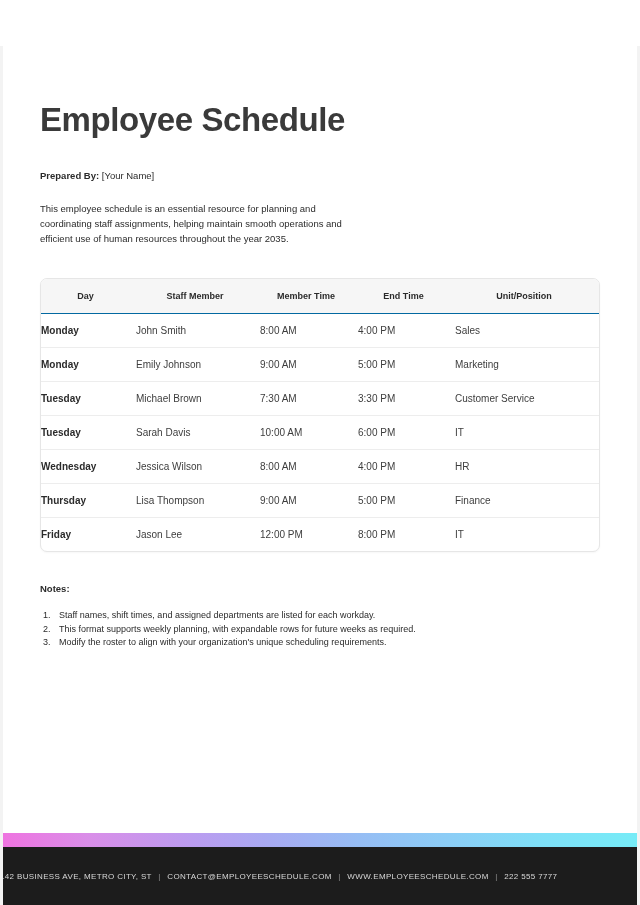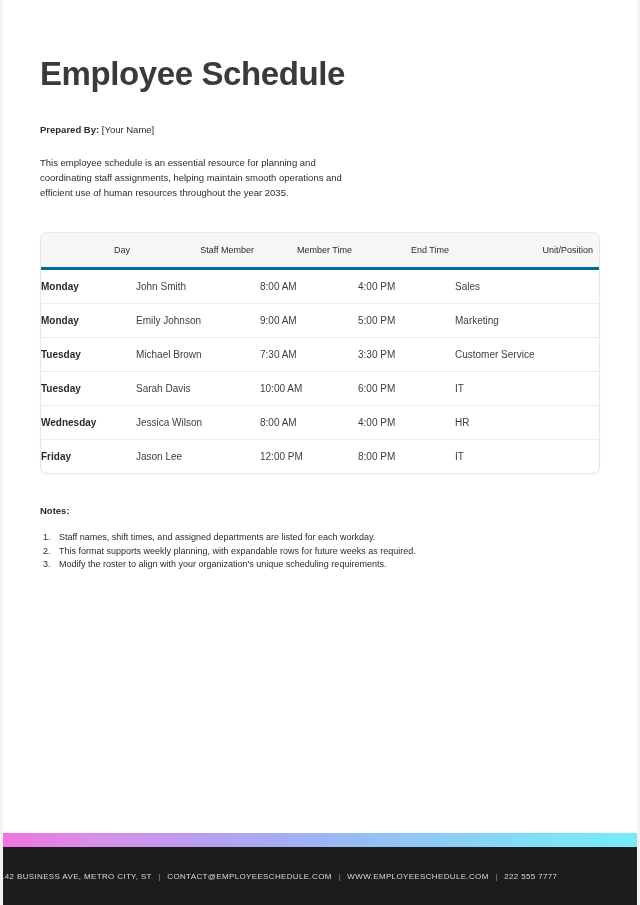--- a/index.html
+++ b/index.html
@@ -18,20 +18,21 @@
     overflow: hidden;
   }
 
   
   .page {
     position: absolute;
     inset: 0;
     background: #ffffff;
     display: flex;
     flex-direction: column;
+    margin-top: 46px;
   }
 
   
   .page::before,
   .page::after {
     content: "";
     position: absolute;
     top: 0;
     bottom: 0;
     width: 3px;
@@ -88,26 +89,26 @@
     width: 100%;
     border-collapse: collapse;
     table-layout: fixed;
   }
 
   table.schedule thead tr {
     background: #f6f6f6;
   }
 
   table.schedule th {
-    text-align: right;
+    text-align: center;
     font-size: 9px;
-    font-weight: 400;
+    font-weight: 700;
     color: #2b2b2b;
     padding: 12px 6px 12px 0;
-    border-bottom: 3px solid #0369a1;
+    border-bottom: 1px solid #0369a1;
     white-space: nowrap;
   }
 
   table.schedule td {
     text-align: left;
     font-size: 10px;
     font-weight: 400;
     color: #3d3d3d;
     padding: 11px 6px 11px 0;
     border-bottom: 1px solid #ededed;
@@ -259,20 +260,27 @@
               <td class="c4">IT</td>
             </tr>
             <tr>
               <td class="c0 col-day">Wednesday</td>
               <td class="c1">Jessica Wilson</td>
               <td class="c2">8:00 AM</td>
               <td class="c3">4:00 PM</td>
               <td class="c4">HR</td>
             </tr>
             <tr>
+              <td class="c0 col-day">Thursday</td>
+              <td class="c1">Lisa Thompson</td>
+              <td class="c2">9:00 AM</td>
+              <td class="c3">5:00 PM</td>
+              <td class="c4">Finance</td>
+            </tr>
+            <tr>
               <td class="c0 col-day">Friday</td>
               <td class="c1">Jason Lee</td>
               <td class="c2">12:00 PM</td>
               <td class="c3">8:00 PM</td>
               <td class="c4">IT</td>
             </tr>
           </tbody>
       </table>
     </div>
 

